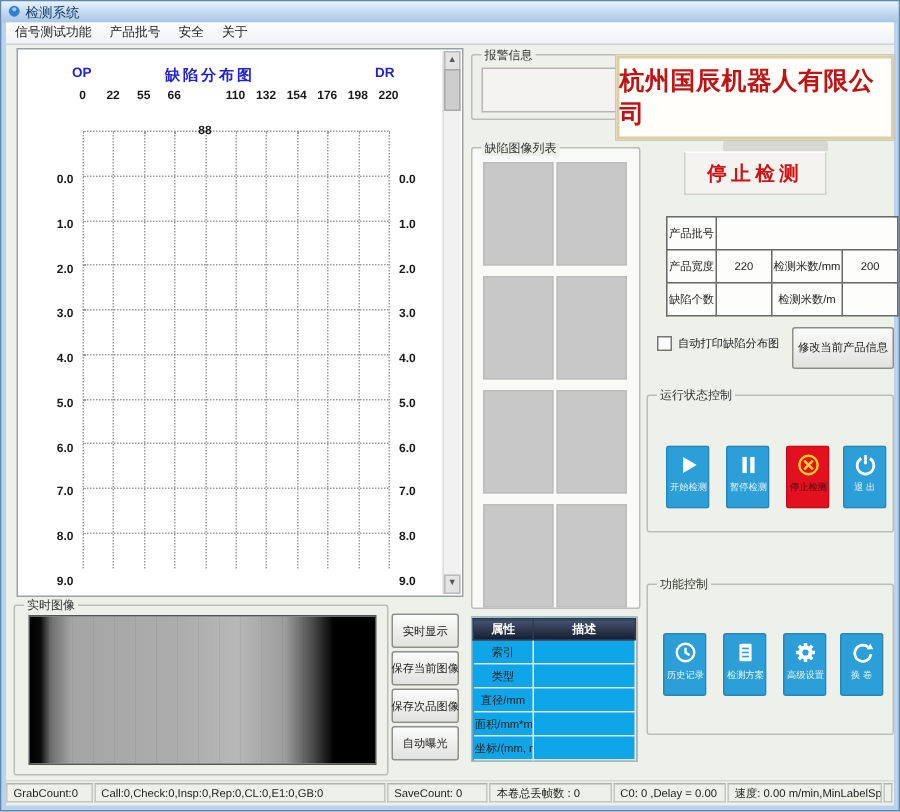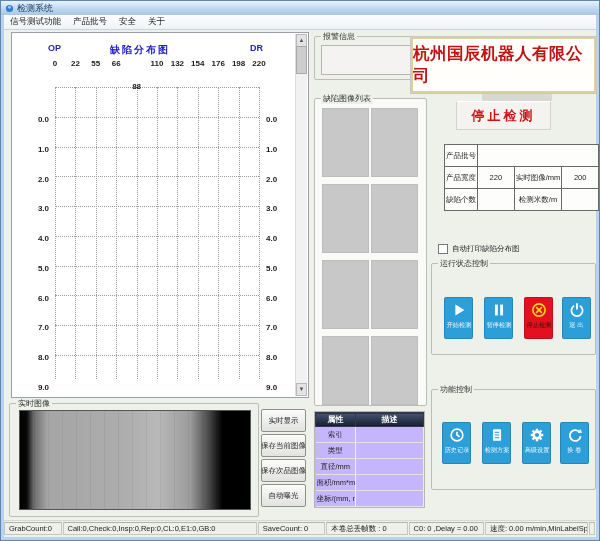--- a/index.html
+++ b/index.html
@@ -44,21 +44,21 @@
   #alarm-box{left:313px;top:35px;width:111px;height:42px;background:#eef0ea;}
   #alarm-inner{position:absolute;left:6px;top:8px;right:4px;bottom:4px;
     background:#f4f3f1;border:1px solid #b5b5b2;}
   
   #defect-box{left:313px;top:97px;width:111px;height:306px;background:#fafaf8;}
   #defect-grid{position:absolute;left:7px;top:9px;display:grid;
     grid-template-columns:45px 45px;gap:7px 4px;}
   .defect-thumb{width:45px;height:67px;background:#c8c8c8;border:1px solid #bdbdbd;}
   
   #attr-wrap{position:absolute;left:313px;top:410px;width:109px;height:95px;
-    background:#c4b5fd;border:1px solid #b5b5b2;}
+    background:#0ea5e9;border:1px solid #b5b5b2;}
   #attr-table{border-collapse:collapse;width:100%;table-layout:fixed;}
   #attr-table th{background:linear-gradient(#46536e,#141d30);color:#fff;font-size:8px;
     font-weight:bold;height:10px;border:1px solid #30394e;}
   #attr-table td{font-size:7.5px;color:#222;height:13px;text-align:center;
     border-bottom:1px solid #e3e3e3;border-right:1px solid #eee;white-space:nowrap;overflow:hidden;}
   
   #live-box{left:8px;top:402px;width:248px;height:112px;background:#eef0ea;}
   #live-img{position:absolute;left:9px;top:6px;width:230px;height:98px;
     background:
      repeating-linear-gradient(90deg,rgba(0,0,0,.05) 0 1px,transparent 1px 14px),
@@ -80,21 +80,21 @@
     background:#d8d8d3;border-radius:3px;}
   #detect-status{position:absolute;left:455px;top:100px;width:93px;height:27px;
     background:#f4f3f0;border:1px solid #d2d2cc;border-top-color:#fff;
     display:flex;align-items:center;justify-content:center;
     font-size:13px;font-weight:bold;color:#cc1414;letter-spacing:3px;z-index:6;}
   
   #prod-table{position:absolute;left:443px;top:143px;border-collapse:collapse;table-layout:fixed;}
   #prod-table td{border:1px solid #6a6a66;font-size:7.5px;color:#222;height:19px;
     text-align:center;background:#fdfdfc;white-space:nowrap;overflow:hidden;}
   
-  #autoprint{position:absolute;left:437px;top:223px;display:flex;align-items:center;gap:4px;cursor:pointer;margin-top:20px;}
+  #autoprint{position:absolute;left:437px;top:223px;display:flex;align-items:center;gap:4px;cursor:pointer;}
   #autoprint .box{width:8px;height:8px;background:#fff;border:1px solid #777;}
   #autoprint .cap{font-size:7.5px;color:#222;}
   #modify-btn{left:527px;top:217px;width:66px;height:26px;font-size:7.5px;}
   
   #run-box{left:430px;top:262px;width:163px;height:90px;background:#eef0ea;}
   #func-box{left:430px;top:388px;width:163px;height:99px;background:#eef0ea;}
   .ctl-btn{position:absolute;width:29px;height:42px;border-radius:2px;cursor:pointer;
     display:flex;flex-direction:column;align-items:center;justify-content:flex-start;
     padding-top:3px;box-sizing:border-box;border:1px solid rgba(0,0,0,.15);}
   .ctl-btn.blue{background:#2d9fd8;}
@@ -278,36 +278,37 @@
         <col style="width:40px">
       </colgroup>
     <tbody>
         <tr>
       <td>产品批号</td>
       <td colspan="3"></td>
     </tr>
     <tr>
       <td>产品宽度</td>
       <td>220</td>
-      <td>实时图像/mm</td>
+      <td>检测米数/mm</td>
       <td>200</td>
     </tr>
     <tr>
       <td>缺陷个数</td>
       <td></td>
       <td>检测米数/m</td>
       <td></td>
     </tr>
   </tbody>
     </table>
 
   <div id="autoprint">
     <span class="box"></span>
     <span class="cap">自动打印缺陷分布图</span>
   </div>
+  <div class="std-btn" id="modify-btn" style="white-space:normal;text-align:center;line-height:1.1;">修改当前产品信息</div>
 
   <div class="groupbox" id="run-box">
     <span class="gb-label">运行状态控制</span>
     <div class="ctl-btn blue" style="left:12px;top:33px;">
       <svg viewBox="0 0 20 20">
           <polygon points="6,4 16,10 6,16" fill="#fff"></polygon>
         </svg>
       <span class="lbl">开始检测</span>
     </div>
     <div class="ctl-btn blue" style="left:52px;top:33px;">

